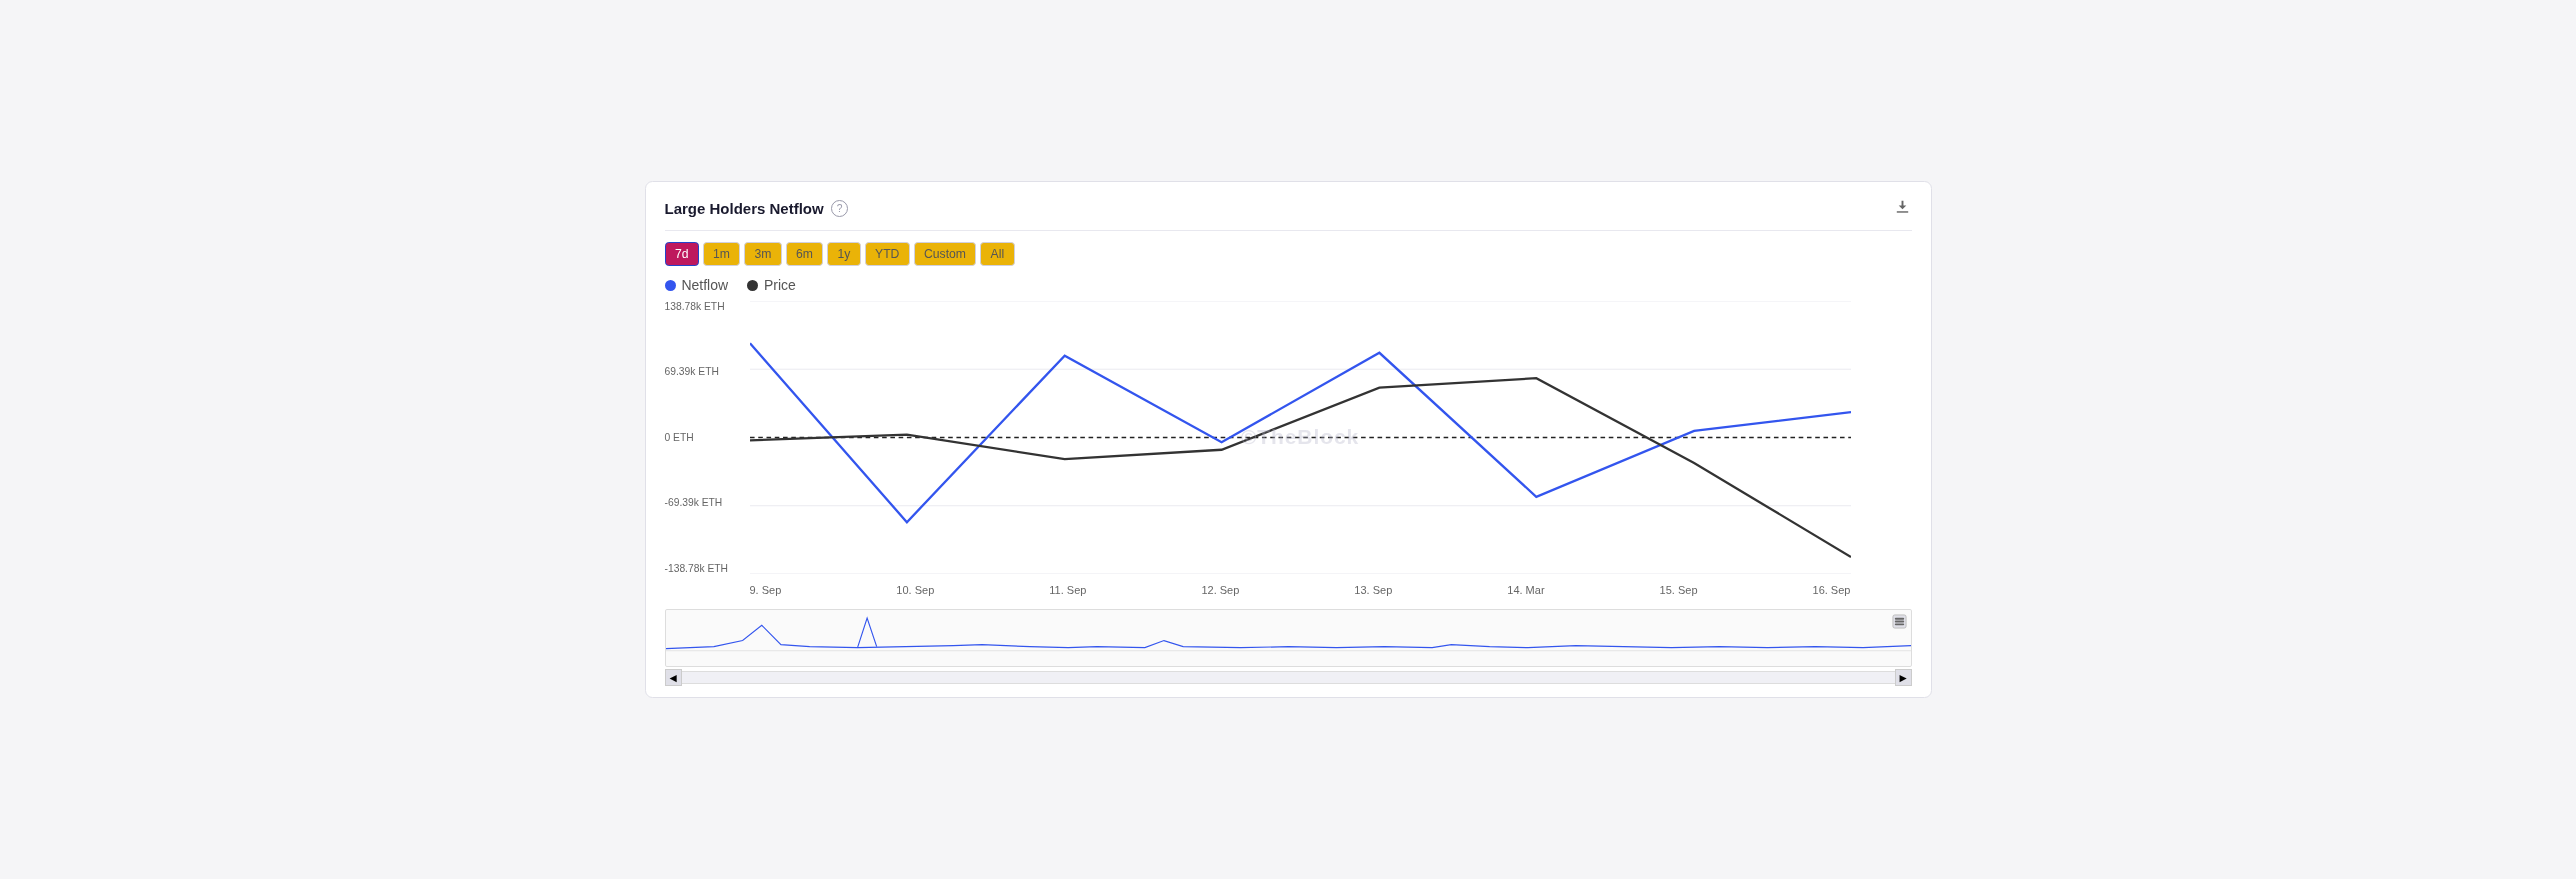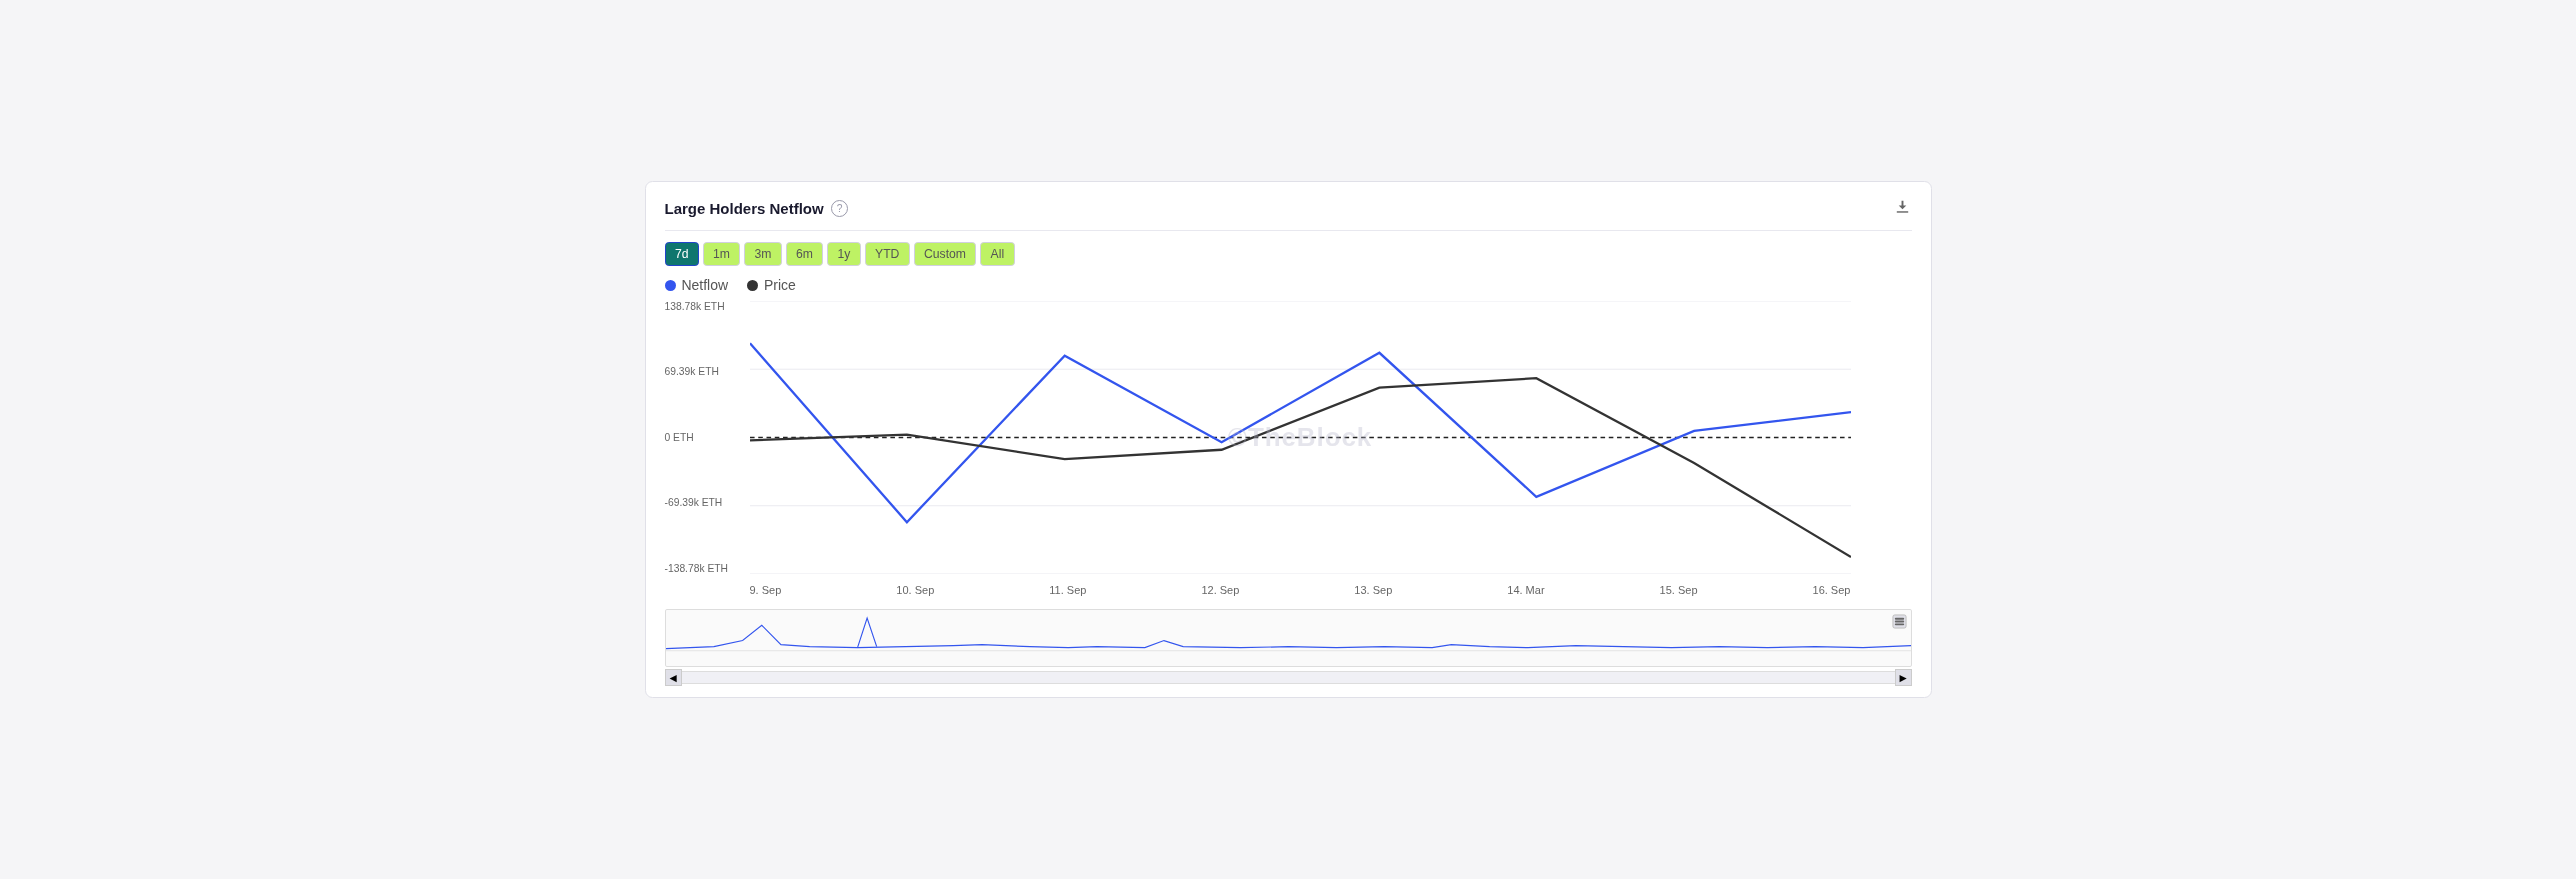--- a/index.html
+++ b/index.html
@@ -55,27 +55,27 @@
     }
     .time-filters {
       display: flex;
       gap: 3.8px;
       margin-bottom: 11.3px;
     }
     .filter-btn {
       padding: 3.8px 9.4px;
       border-radius: 3.8px;
       border: 0.9px solid #d0d0df;
-      background: #bef264;
+      background: #eab308;
       font-size: 12.2px;
       color: #555;
       cursor: pointer;
     }
     .filter-btn.active {
-      background: #0f766e;
+      background: #be185d;
       color: #fff;
       border-color: #2244cc;
     }
     .legend {
       display: flex;
       gap: 19px;
       margin-bottom: 7.5px;
     }
     .legend-item {
       display: flex;
@@ -135,21 +135,21 @@
       display: flex;
       justify-content: space-between;
       font-size: 11px;
       color: #666;
     }
     .watermark {
       position: absolute;
       left: 50%;
       top: 50%;
       transform: translate(-50%, -50%);
-      font-size: 26px;
+      font-size: 21px;
       color: rgba(180,180,200,0.35);
       font-weight: 600;
       letter-spacing: 0.9px;
       pointer-events: none;
       white-space: nowrap;
     }
     .mini-chart-area {
       width: 100%;
       height: 58px;
       margin-top: 7.5px;

